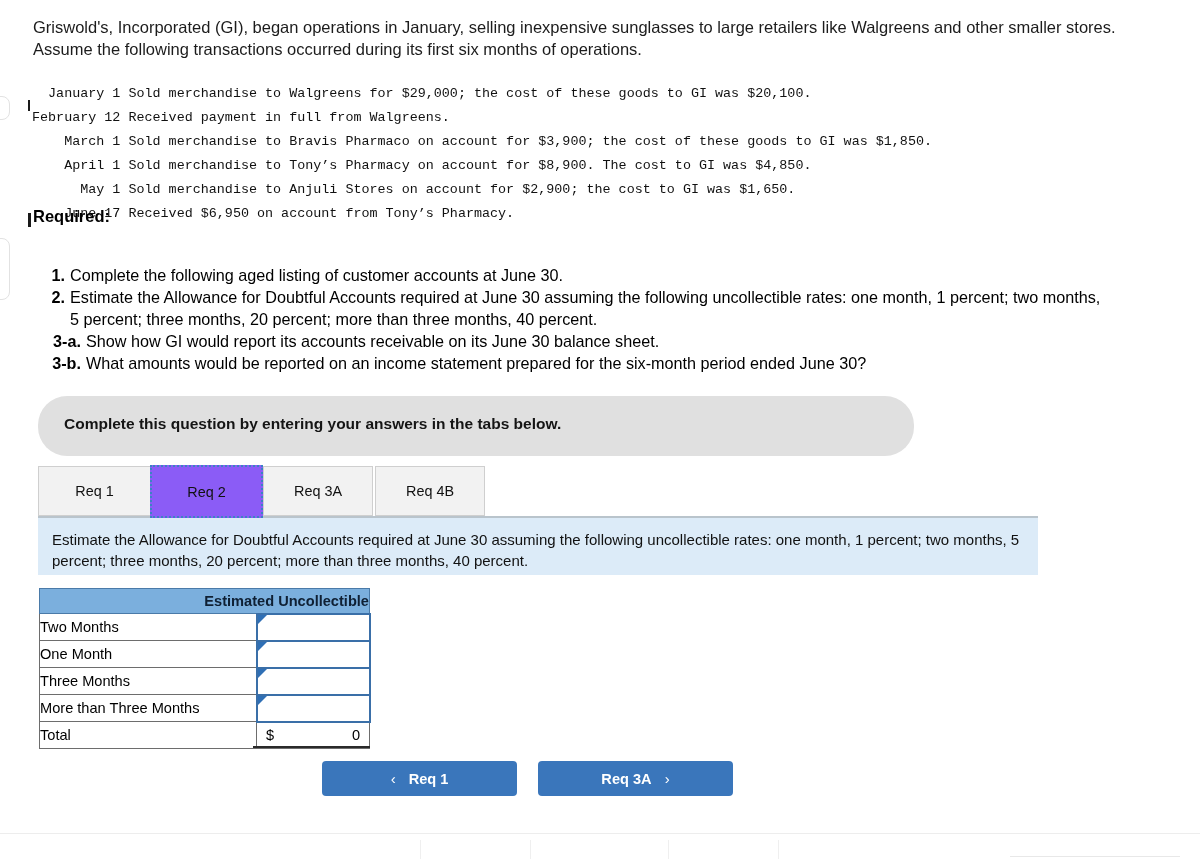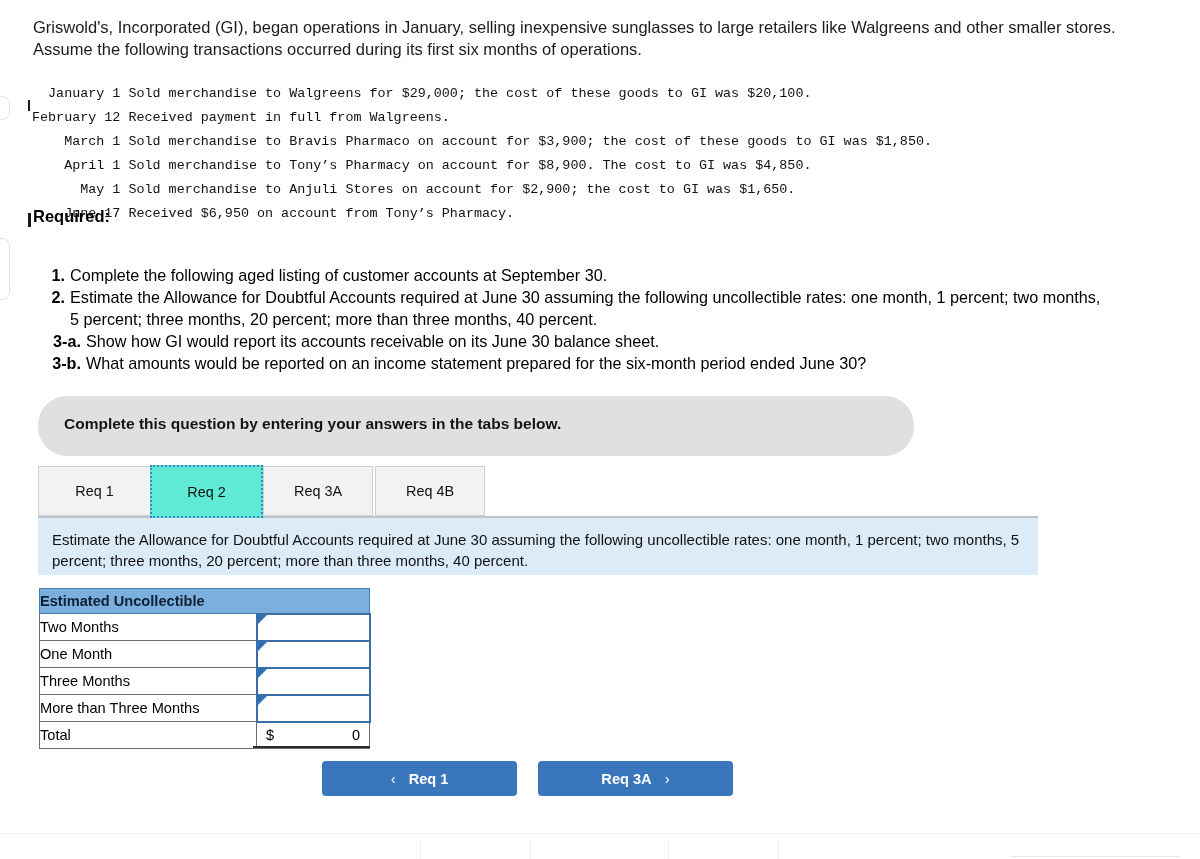--- a/index.html
+++ b/index.html
@@ -122,21 +122,21 @@
     box-sizing: border-box;
     background: #f2f2f2;
     border: 1px solid #cfcfcf;
     display: flex;
     align-items: center;
     justify-content: center;
     font-size: 14.4px;
     color: #111;
   }
   .tab.active {
-    background: #5eead4;
+    background: #8b5cf6;
     border: 2px dotted #3c82c4;
     top: 0px;
     height: 53px;
     z-index: 3;
   }
   .tab-underline {
     position: absolute;
     left: 38px;
     top: 516px;
     width: 1000px;
@@ -176,21 +176,21 @@
     border: 1px solid #6d6d6d;
     padding: 0;
     height: 27px;
     box-sizing: border-box;
   }
   .anstable th.hdr {
     background: #7bafdd;
     color: #0f2034;
     font-weight: bold;
     font-size: 14.6px;
-    text-align: left;
+    text-align: right;
     border: 1px solid #4a7aa8;
     height: 25px;
   }
   .cell-label {
     width: 217px;
     padding-left: 6px;
     text-align: left;
     white-space: nowrap;
   }
   .cell-input {
@@ -303,21 +303,21 @@
 February 12 Received payment in full from Walgreens.
     March 1 Sold merchandise to Bravis Pharmaco on account for $3,900; the cost of these goods to GI was $1,850.
     April 1 Sold merchandise to Tony’s Pharmacy on account for $8,900. The cost to GI was $4,850.
       May 1 Sold merchandise to Anjuli Stores on account for $2,900; the cost to GI was $1,650.
     June 17 Received $6,950 on account from Tony’s Pharmacy.</div>
 
 <div class="required-head">Required:</div>
 <div class="req-list">
   <div class="req-row">
     <span class="req-num n1">1.</span>
-    <span class="req-text">Complete the following aged listing of customer accounts at September 30.</span>
+    <span class="req-text">Complete the following aged listing of customer accounts at June 30.</span>
   </div>
   <div class="req-row">
     <span class="req-num n2">2.</span>
     <span class="req-text">Estimate the Allowance for Doubtful Accounts required at June 30 assuming the following uncollectible rates: one month, 1 percent; two months, 5 percent; three months, 20 percent; more than three months, 40 percent.</span>
   </div>
   <div class="req-row">
     <span class="req-num n3">3-a.</span>
     <span class="req-text">Show how GI would report its accounts receivable on its June 30 balance sheet.</span>
   </div>
   <div class="req-row">

